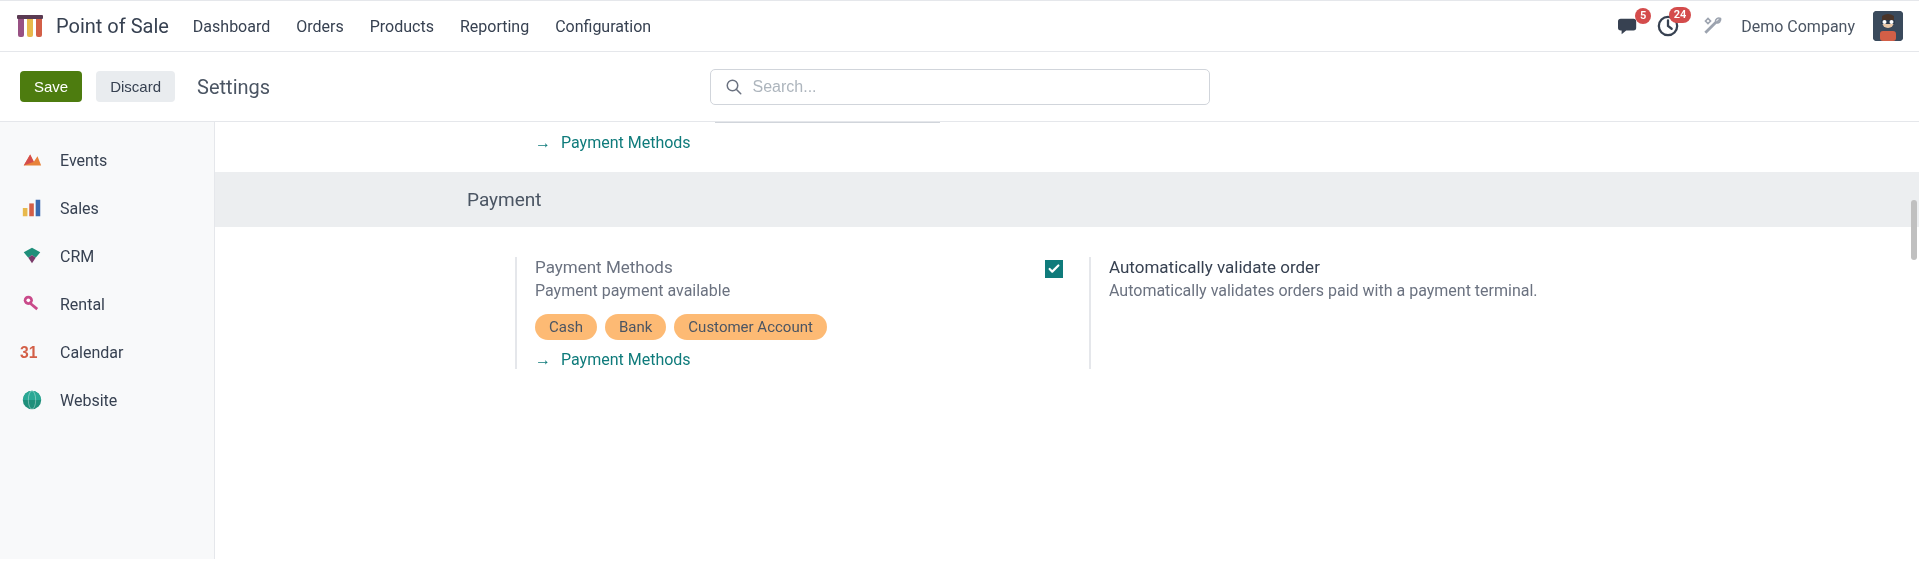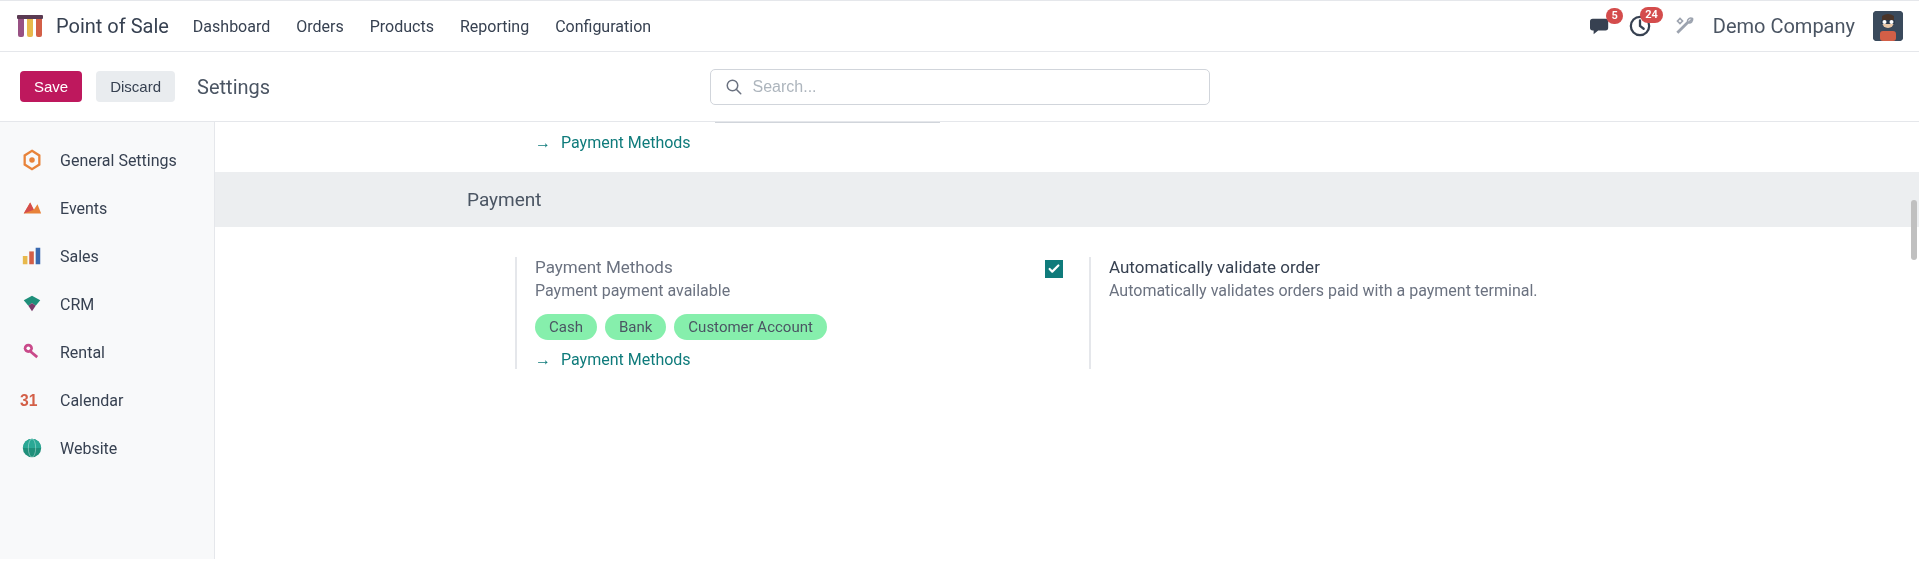--- a/index.html
+++ b/index.html
@@ -8,27 +8,27 @@
   
   .navbar { display: flex; align-items: center; height: 52px; padding: 0 16px; border-bottom: 1px solid #e5e7eb; border-top: 1px solid #e5e7eb; }
   .navbar-left { display: flex; align-items: center; gap: 24px; flex: 1; }
   .app-brand { display: flex; align-items: center; gap: 10px; font-size: 20px; color: #374151; }
   .app-logo { width: 30px; height: 26px; }
   .nav-menu { display: flex; gap: 26px; }
   .nav-item { color: #374151; cursor: pointer; font-size: 16px; }
   .navbar-right { display: flex; align-items: center; gap: 18px; }
   .nav-icon-wrap { position: relative; display: flex; align-items: center; cursor: pointer; }
   .badge { position: absolute; top: -8px; right: -12px; background: #d44c4c; color: #fff; font-size: 11px; font-weight: 600; border-radius: 10px; padding: 1px 5px; min-width: 16px; text-align: center; line-height: 14px; }
-  .company-name { font-size: 20px; color: #4b5563; cursor: pointer; }
+  .company-name { font-size: 16px; color: #4b5563; cursor: pointer; }
   .avatar { width: 30px; height: 30px; border-radius: 4px; background: #3a4a5c; display: flex; align-items: center; justify-content: center; overflow: hidden; cursor: pointer; }
   
   
   .control-bar { display: flex; align-items: center; height: 70px; padding: 0 20px; border-bottom: 1px solid #e5e7eb; gap: 14px; }
   .btn { padding: 7px 14px; border-radius: 4px; border: none; font-size: 15px; cursor: pointer; }
-  .btn-primary { background: #be185d; color: #fff; }
+  .btn-primary { background: #4d7c0f; color: #fff; }
   .btn-secondary { background: #e9ecef; color: #374151; }
   .breadcrumb-title { font-size: 20px; color: #4b5563; margin-left: 8px; }
   .search-wrap { display: flex; align-items: center; border: 1px solid #d1d5db; border-radius: 5px; padding: 8px 14px; width: 500px; margin-left: auto; margin-right: auto; position: absolute; left: 50%; transform: translateX(-50%); }
   .search-wrap svg { flex-shrink: 0; }
   .search-input { border: none; outline: none; font-size: 16px; margin-left: 10px; flex: 1; color: #374151; }
   .search-input::placeholder { color: #adb5bd; }
   
   
   .main { display: flex; height: calc(100vh - 126px); min-height: 437px; }
   .sidebar { width: 215px; background: #f8f9fa; border-right: 1px solid #e5e7eb; padding-top: 14px; flex-shrink: 0; }
@@ -46,21 +46,21 @@
   .section-header-inner { margin-left: 0; }
   
   .settings-grid { display: flex; padding: 30px 40px 10px 300px; gap: 0; }
   .setting-col-left { flex: 0 0 520px; border-left: 2px solid #e5e7eb; padding-left: 18px; }
   .setting-col-right { flex: 1; display: flex; gap: 18px; padding-left: 10px; }
   .setting-col-right-inner { border-left: 2px solid #e5e7eb; padding-left: 18px; margin-left: 8px; }
   .setting-title { font-size: 17px; color: #6b7280; margin-bottom: 4px; }
   .setting-title-dark { font-size: 17px; color: #374151; margin-bottom: 4px; }
   .setting-desc { font-size: 16px; color: #6b7280; margin-bottom: 12px; }
   .tag-row { display: flex; flex-wrap: wrap; gap: 8px; margin-bottom: 10px; margin-top: 14px; }
-  .tag { background: #86efac; color: #4b5563; padding: 4px 14px; border-radius: 14px; font-size: 15px; cursor: pointer; }
+  .tag { background: #fdba74; color: #4b5563; padding: 4px 14px; border-radius: 14px; font-size: 15px; cursor: pointer; }
   .checkbox { width: 18px; height: 18px; background: #0f7b7b; display: flex; align-items: center; justify-content: center; flex-shrink: 0; margin-top: 3px; cursor: pointer; }
   .link-row-2 { display: flex; align-items: center; gap: 10px; color: #0f7b7b; font-size: 16px; cursor: pointer; margin-top: 10px; }
   
   
   .scrollbar-track { position: absolute; right: 0; top: 78px; bottom: 0; width: 8px; }
   .scrollbar-thumb { position: absolute; right: 2px; top: 0; width: 6px; height: 60px; background: #c0c0c0; border-radius: 3px; }
 </style>
 </head>
 <body>
 
@@ -130,29 +130,20 @@
       </svg>
     <input class="search-input" placeholder="Search..." style="">
   </div>
 </div>
 
 <div class="main">
   <div class="sidebar">
     <div class="sidebar-item">
       <span class="sidebar-icon">
         <svg width="22" height="22" viewBox="0 0 24 24">
-            <path d="M12 2l8 5v10l-8 5-8-5V7z" fill="none" stroke="#e8833a" stroke-width="2.5"></path>
-            <circle cx="12" cy="12" r="3" fill="#e8833a"></circle>
-          </svg>
-      </span>
-      <span>General Settings</span>
-    </div>
-    <div class="sidebar-item">
-      <span class="sidebar-icon">
-        <svg width="22" height="22" viewBox="0 0 24 24">
             <path d="M3 18 L10 6 L14 14 L18 8 L22 18 Z" fill="#e8833a"></path>
             <path d="M3 18 L10 6 L14 14 Z" fill="#d44c4c"></path>
           </svg>
       </span>
       <span>Events</span>
     </div>
     <div class="sidebar-item">
       <span class="sidebar-icon">
         <svg width="22" height="20" viewBox="0 0 24 20">
             <rect x="2" y="10" width="5" height="9" fill="#e8b94c"></rect>

